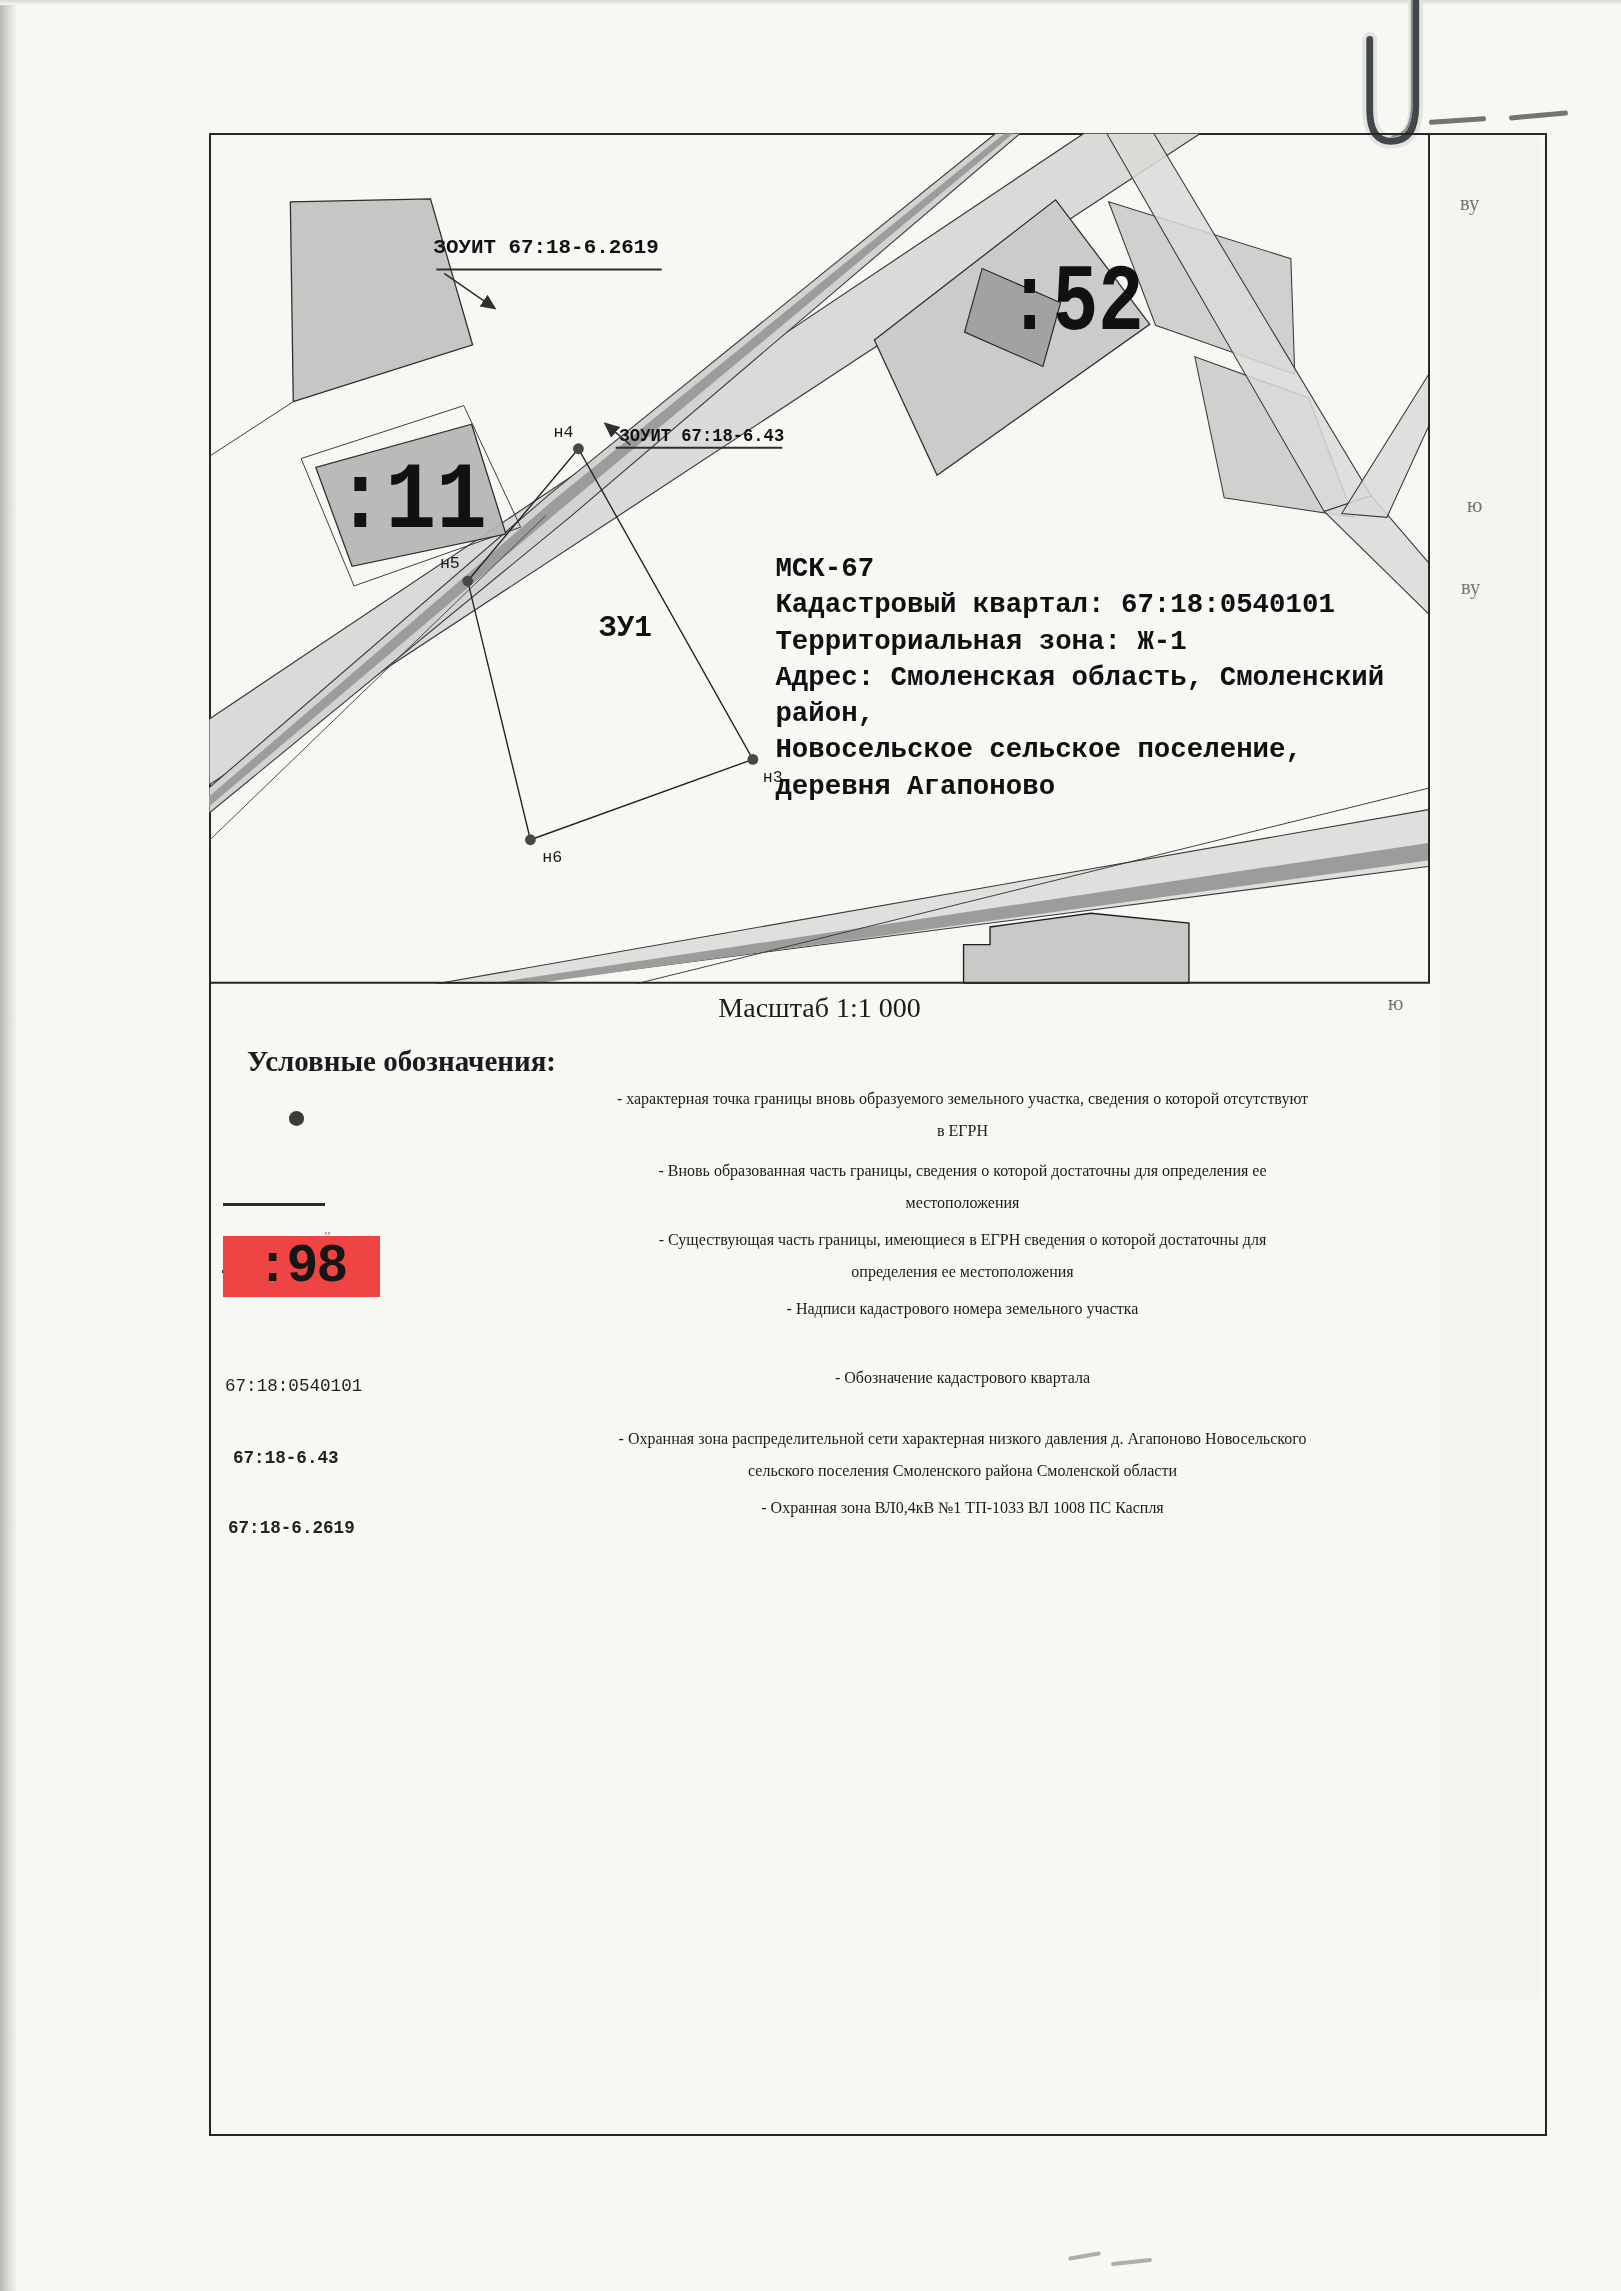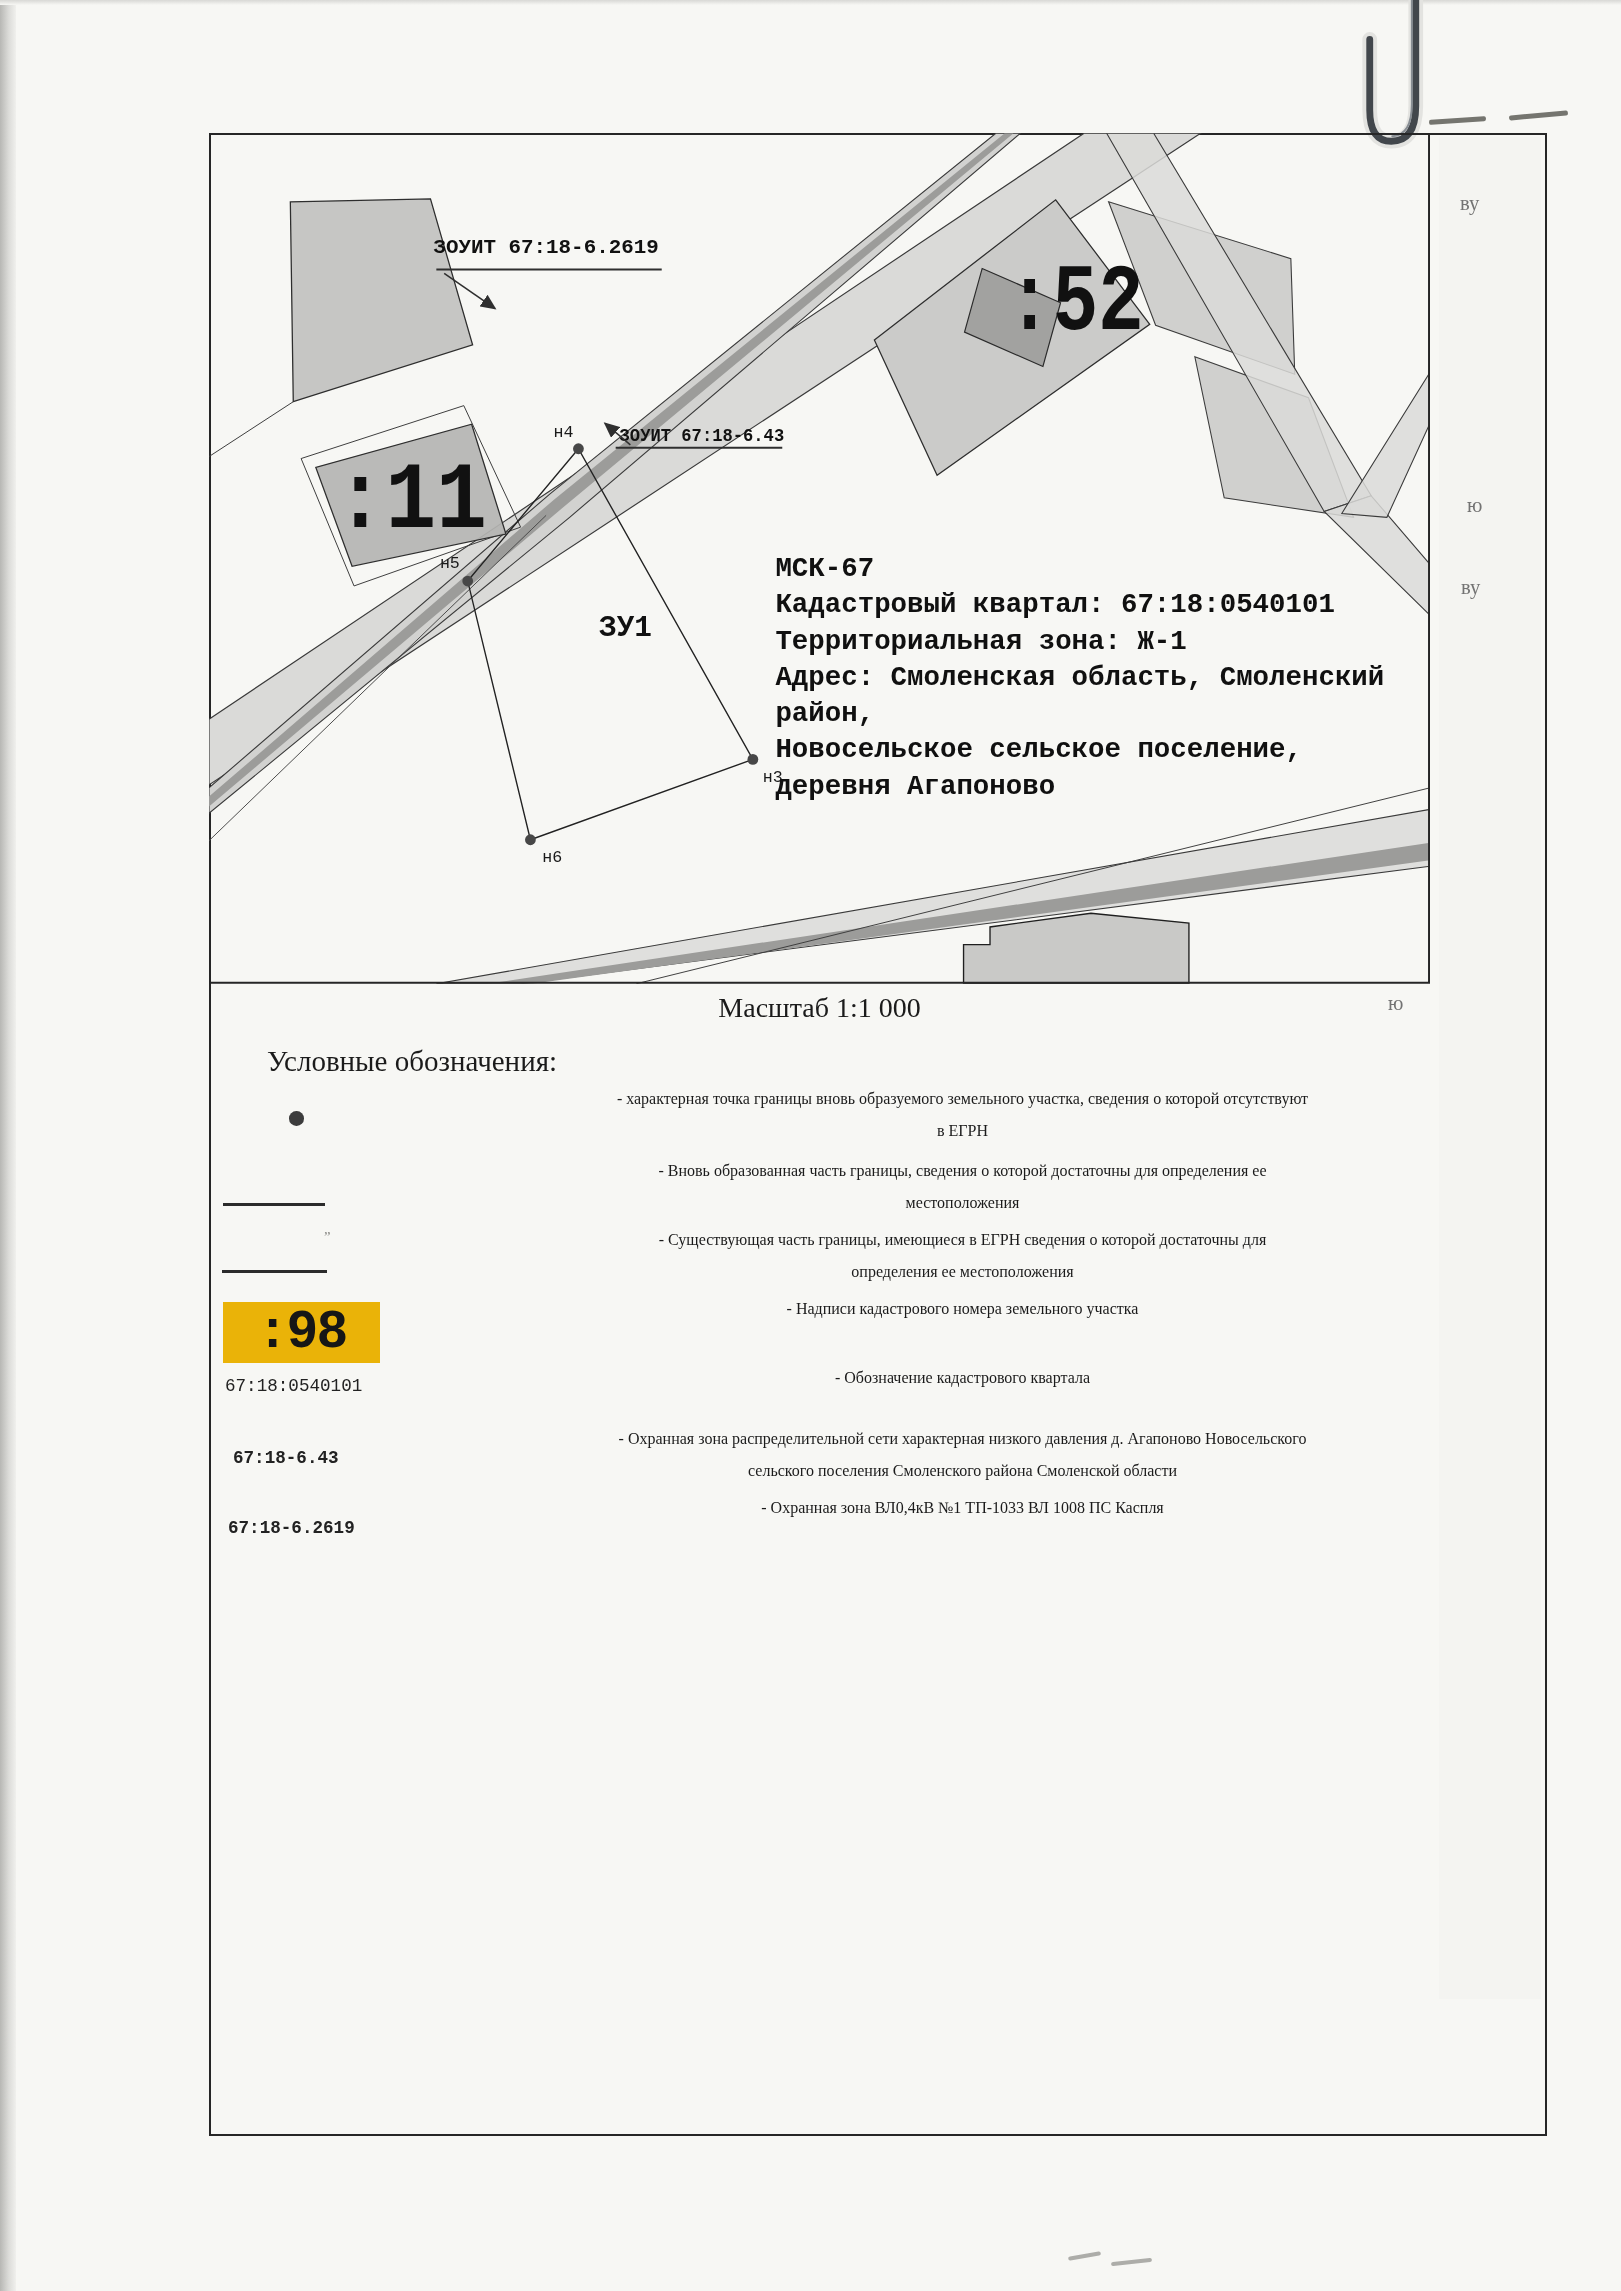--- a/index.html
+++ b/index.html
@@ -9,24 +9,24 @@
   
   #left-edge{left:0;top:0;width:15.7px;height:2292px;
     background:linear-gradient(to right,#b7b7b4,#dcdcd9 55%,#f0f0ed);}
   #top-edge{left:0;top:0;width:1621px;height:4.9px;background:linear-gradient(#d8d8d5,#f7f7f4);}
   #bleed-col{left:1439px;top:137px;width:102px;height:1862px;background:#f2f2ee;opacity:.55;}
   
   #frame{left:209px;top:133px;width:1338px;height:2003px;border:2px solid #262626;
          box-sizing:border-box;background:transparent;}
   
   .caption{font-weight:normal;font-size:28px;}
-  .legend-title{font-weight:normal;font-size:29px;margin-left:20px;}
+  .legend-title{font-weight:bold;font-size:29px;}
   .lgtext{font-size:16px;line-height:32px;width:1157px;text-align:center;}
   .sym-line{height:2.9px;background:#2b2b2b;}
-  #p98box{left:223px;top:1302px;width:157px;height:61px;background:#eab308;
+  #p98box{left:223px;top:1236px;width:157px;height:61px;background:#ef4444;
           display:flex;align-items:center;justify-content:center;}
   #p98box span{font-family:"Liberation Mono","DejaVu Sans Mono",monospace;
           font-weight:bold;font-size:53px;letter-spacing:-2px;color:#161616;}
   .sym-label{font-family:"Liberation Mono","DejaVu Sans Mono",monospace;font-size:17.6px;color:#222;}
   .bold{font-weight:bold;}
   .ghost{color:#737373;font-size:20.6px;font-family:"Liberation Serif",serif;}
   .dash{background:#75756f;height:4.9px;border-radius:2px;}
   .dash2{background:#adada9;height:3.9px;border-radius:2px;}
   .artifact{color:#8a8a86;font-size:14.7px;}
 </style>

